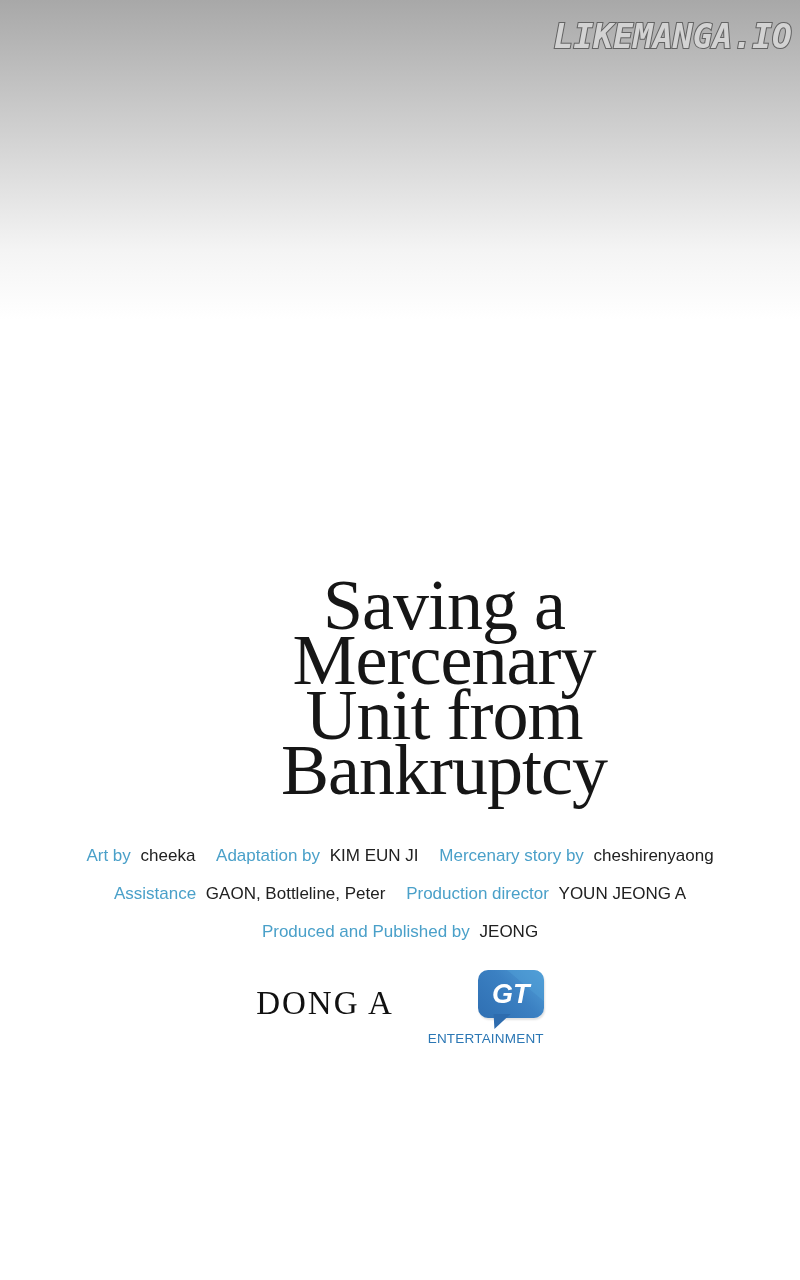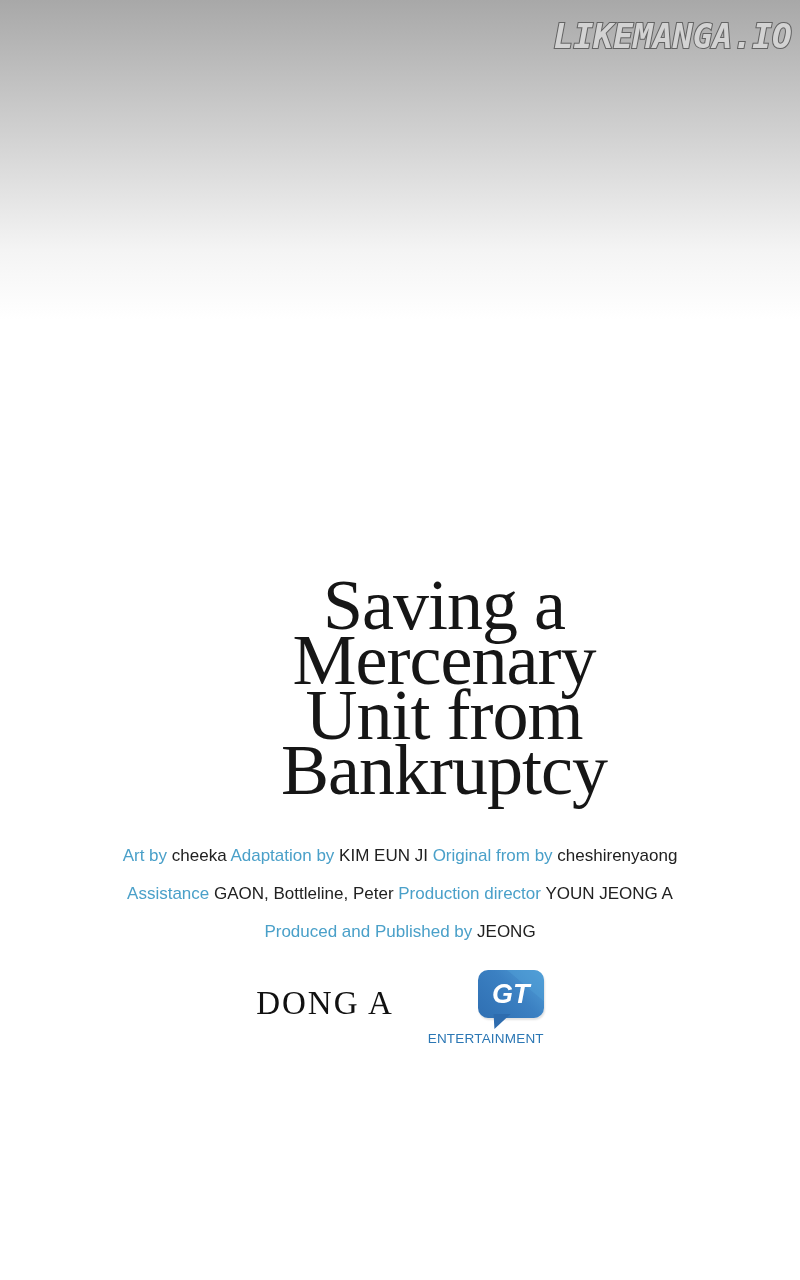--- a/index.html
+++ b/index.html
@@ -54,22 +54,22 @@
     position: absolute;
     top: 845px;
     left: 0;
     width: 100%;
     text-align: center;
     font-size: 17px;
     line-height: 21px;
   }
   .credit-line { margin-bottom: 17px; white-space: nowrap; }
   .lbl { color: #4aa0c9; }
-  .nm  { color: #212121; }
-  .gap { }
+  .nm  { color: #212121; margin-left: 5px; }
+  .gap { margin-left: 16px; }
 
   
   .footer {
     position: absolute;
     top: 970px;
     left: 0;
     width: 100%;
     display: flex;
     justify-content: center;
     align-items: flex-start;
@@ -150,21 +150,21 @@
     <span class="title-line">Unit from</span>
     <span class="title-line">Bankruptcy</span>
   </h1>
 
   <div class="credits">
     <div class="credit-line">
       <span class="lbl">Art by</span>
       <span class="nm">cheeka</span>
       <span class="lbl gap">Adaptation by</span>
       <span class="nm">KIM EUN JI</span>
-      <span class="lbl gap">Original from by</span>
+      <span class="lbl gap">Mercenary story by</span>
       <span class="nm">cheshirenyaong</span>
     </div>
     <div class="credit-line">
       <span class="lbl">Assistance</span>
       <span class="nm">GAON, Bottleline, Peter</span>
       <span class="lbl gap">Production director</span>
       <span class="nm">YOUN JEONG A</span>
     </div>
     <div class="credit-line">
       <span class="lbl">Produced and Published by</span>

